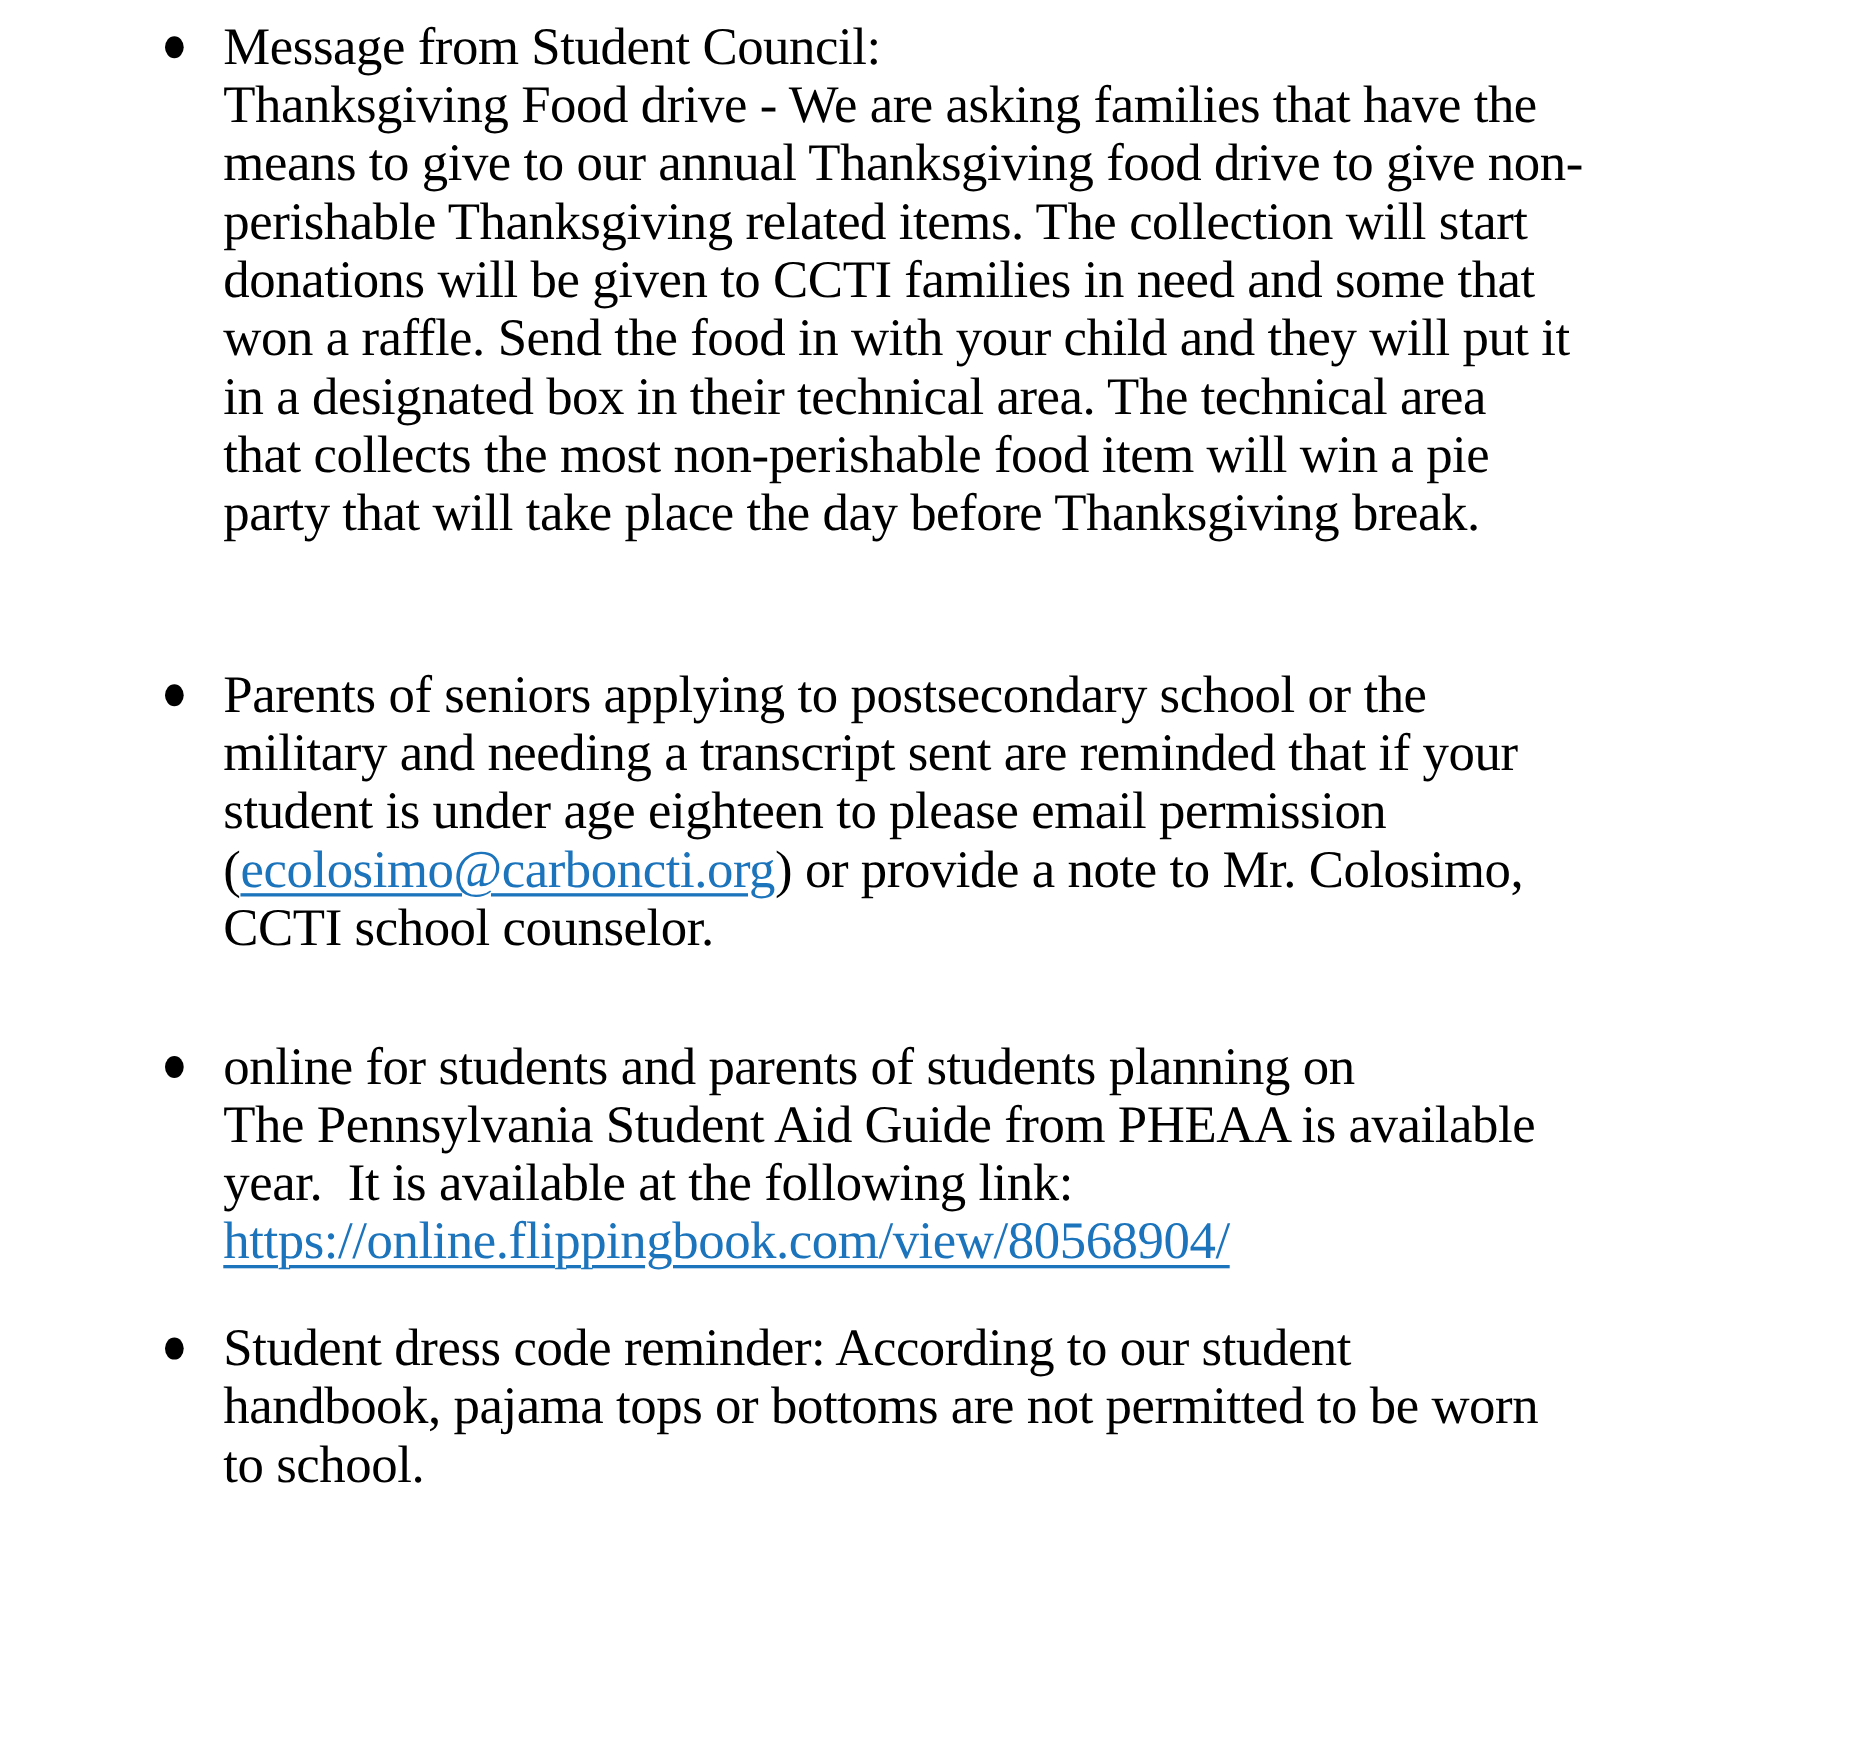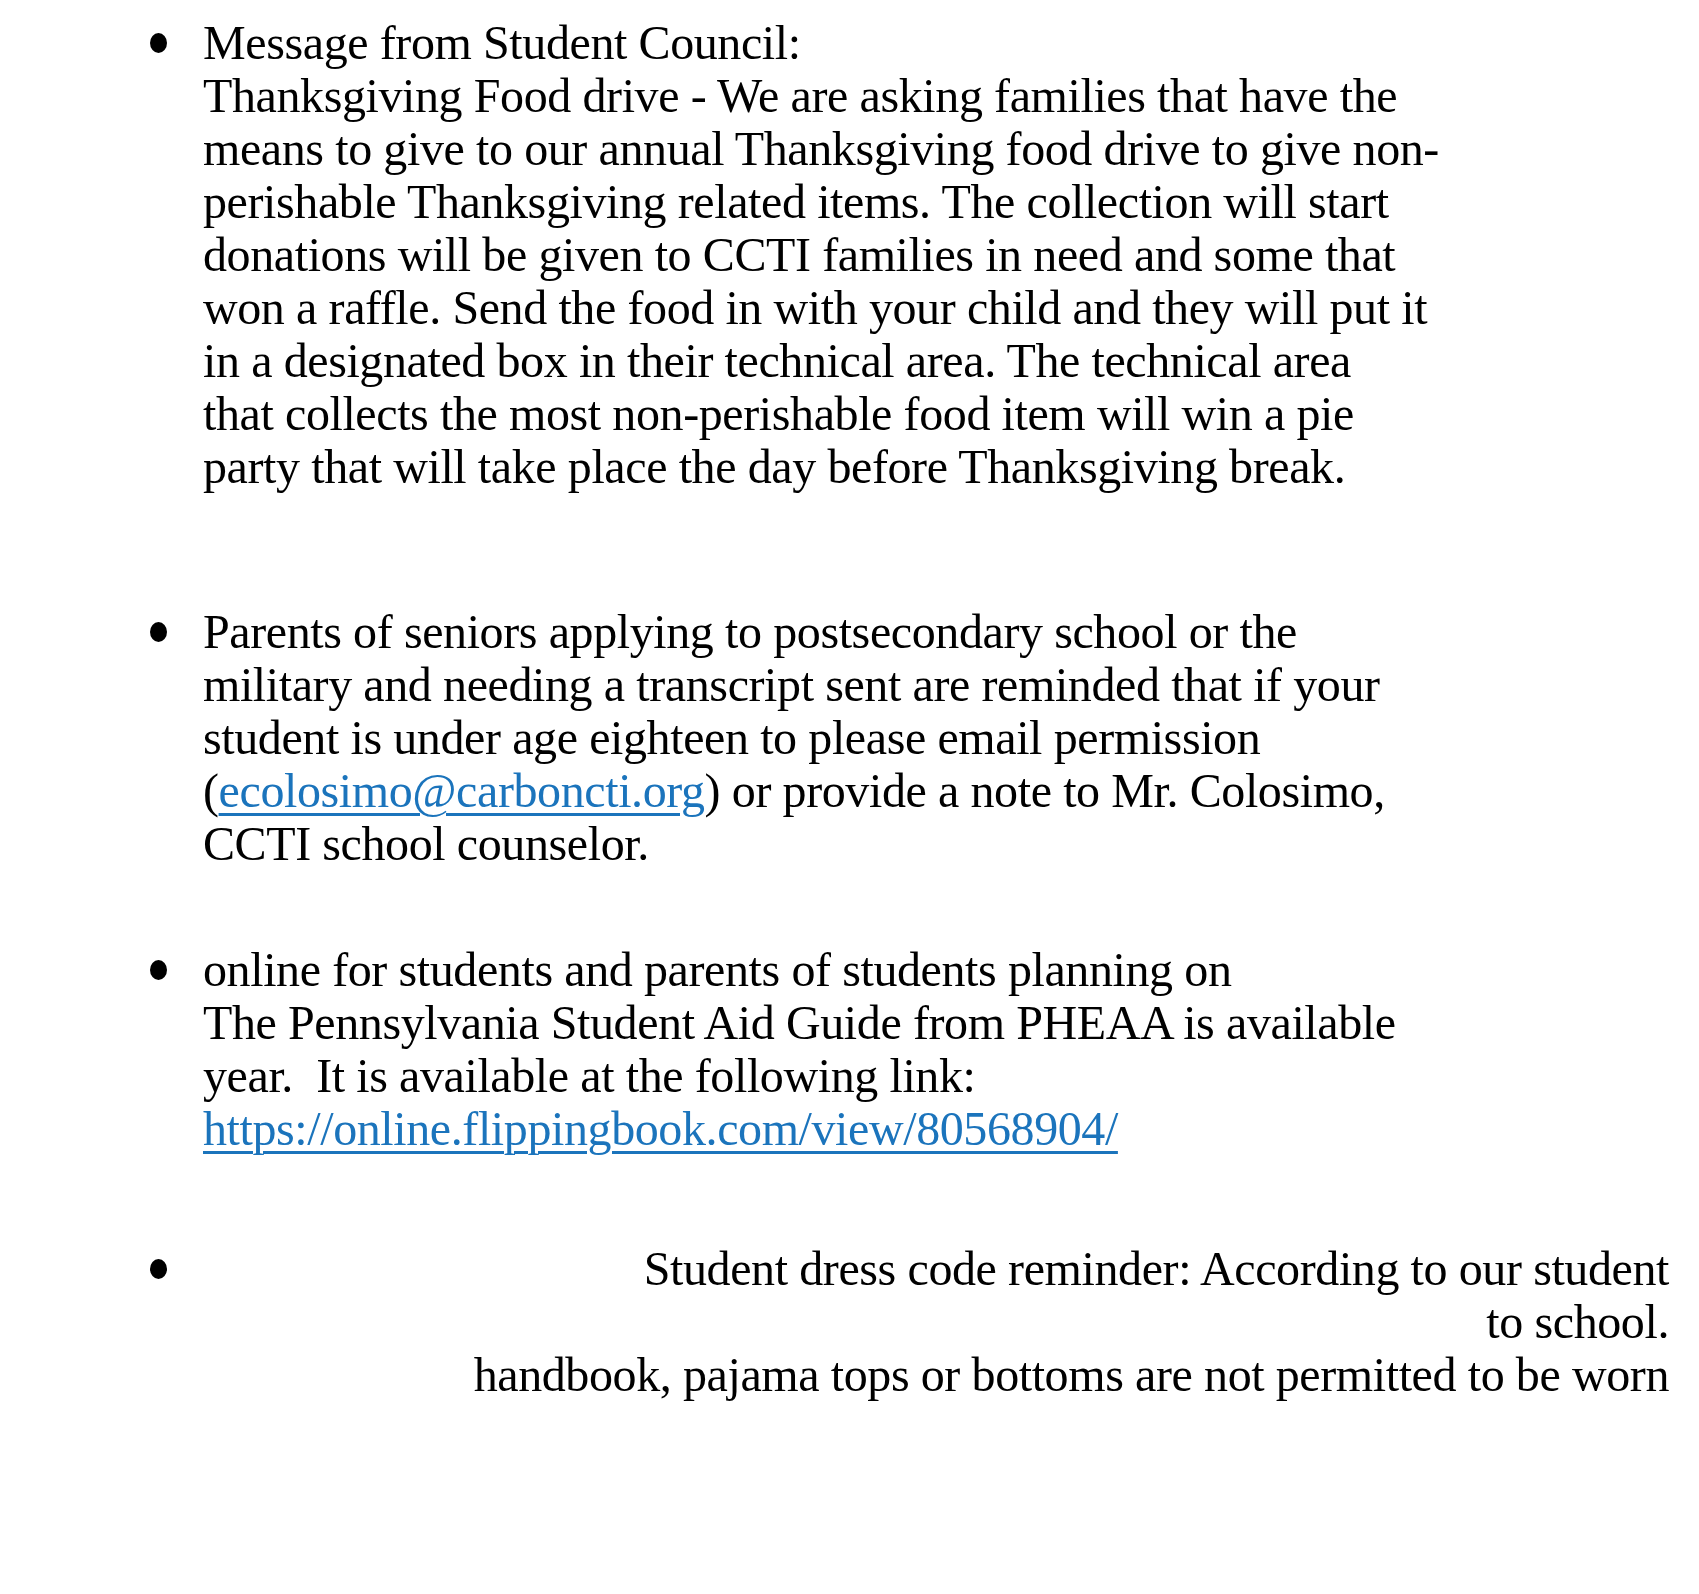--- a/index.html
+++ b/index.html
@@ -56,21 +56,21 @@
   a.link {
     color: var(--link);
     text-decoration: underline;
     text-decoration-color: var(--link);
     text-decoration-thickness: 3px;
     text-underline-offset: 6px;
     cursor: pointer;
   }
   li.gap-after-1 { margin-top: 112px; }
   li.gap-after-2 { margin-top: 73px; }
-  li.gap-after-3 { margin-top: 87px; text-align: right; }
+  li.gap-after-3 { margin-top: 44px; }
 </style>
 </head>
 <body>
 
 <div class="page">
   <ul class="bullets">
 
     <li>
       <span class="marker"></span>
       <div class="line">Message from Student Council:</div>
@@ -97,18 +97,18 @@
       <span class="marker"></span>
       <div class="line">online for students and parents of students planning on</div>
       <div class="line">The Pennsylvania Student Aid Guide from PHEAA is available</div>
       <div class="line">year.  It is available at the following link:</div>
       <div class="line"><a class="link" href="#">https://online.flippingbook.com/view/80568904/</a></div>
     </li>
 
     <li class="gap-after-3">
       <span class="marker"></span>
       <div class="line">Student dress code reminder: According to our student</div>
+      <div class="line">handbook, pajama tops or bottoms are not permitted to be worn</div>
       <div class="line">to school.</div>
-      <div class="line">handbook, pajama tops or bottoms are not permitted to be worn</div>
     </li>
 
   </ul>
 </div>
 
 </body></html>

